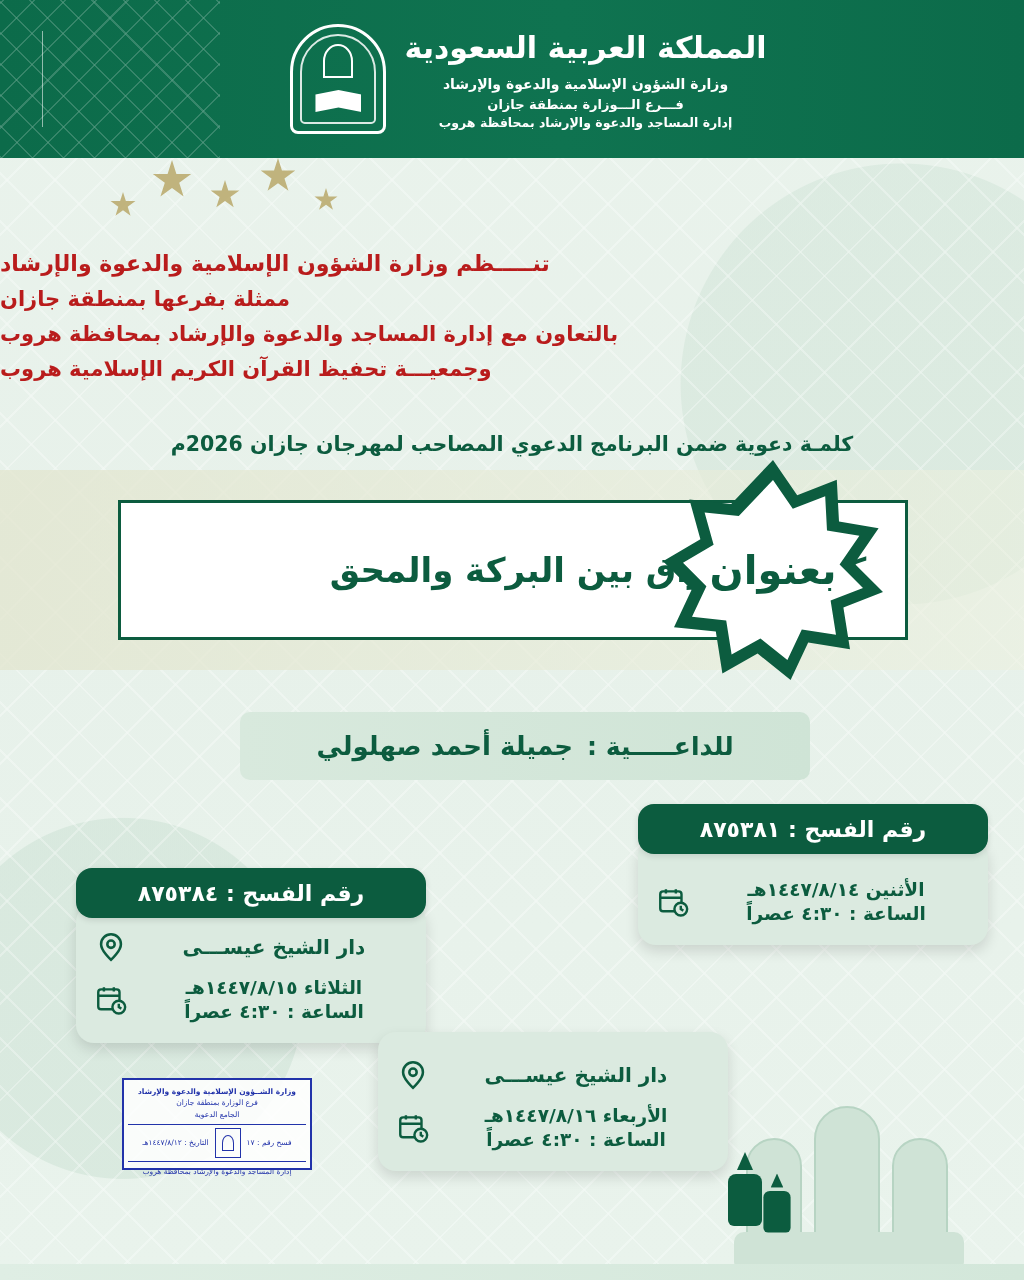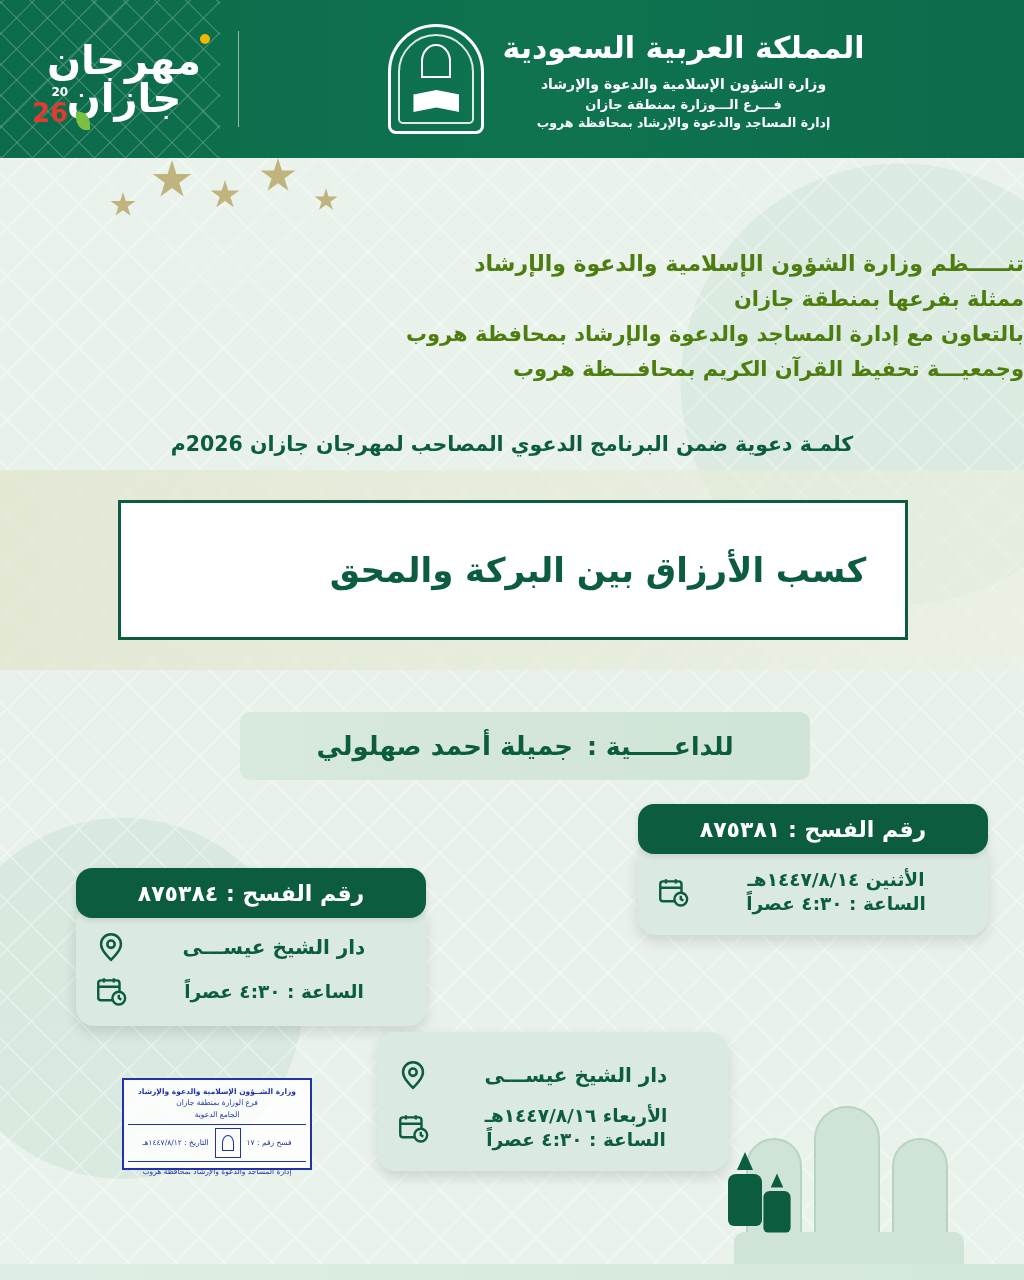--- a/index.html
+++ b/index.html
@@ -116,21 +116,21 @@
     opacity:.85;
   }
   .orn-star{
     position:absolute; background:#b9a96a;
     clip-path:polygon(50% 0,61% 35%,98% 35%,68% 57%,79% 91%,50% 70%,21% 91%,32% 57%,2% 35%,39% 35%);
   }
 
   
   .intro{
     position:absolute; top:240px; left:0; right:0;
-    text-align:right; color:#4d7c0f;
+    text-align:left; color:#b91c1c;
     font-weight:700;
   }
   .intro div{ margin:11px 0; font-size:21px; letter-spacing:.2px;}
   .intro .l1{ font-size:22px; }
   .subtitle{
     position:absolute; top:432px; left:0; right:0;
     text-align:center; color:#0c5c3f; font-weight:700; font-size:20.5px;
   }
 
   
@@ -287,62 +287,56 @@
       <div class="frame"></div>
       <div class="inner">
           <div class="book"></div>
         </div>
       <div class="dome"></div>
     </div>
   </div>
 
   <div class="divider-v"></div>
 
-  <div class="fest-logo">
-    <div class="ar">مهرجان جازان</div>
-    <div class="dot"></div>
-    <div class="leaf"></div>
-    <div class="yr">
-      <small>20</small>
-      <span>26</span>
-    </div>
-  </div>
 </div>
 
 <div class="ornament">
   <div class="orn-star" style="left:10px;  top:42px; width:26px; height:26px;"></div>
   <div class="orn-star" style="left:52px;  top:10px; width:40px; height:40px;"></div>
   <div class="orn-star" style="left:110px; top:30px; width:30px; height:30px;"></div>
   <div class="orn-star" style="left:160px; top:8px;  width:36px; height:36px;"></div>
   <div class="orn-star" style="left:214px; top:38px; width:24px; height:24px;"></div>
 </div>
 
 <div class="intro">
   <div class="l1">تنـــــظم وزارة الشؤون الإسلامية والدعوة والإرشاد</div>
   <div>ممثلة بفرعها بمنطقة جازان</div>
   <div>بالتعاون مع إدارة المساجد والدعوة والإرشاد بمحافظة هروب</div>
-  <div>وجمعيـــة تحفيظ القرآن الكريم بمحافـــظة هروب</div>
+  <div>وجمعيـــة تحفيظ القرآن الكريم الإسلامية هروب</div>
 </div>
 
 <div class="subtitle">كلمـة دعوية ضمن البرنامج الدعوي المصاحب لمهرجان جازان 2026م</div>
 
 <div class="title-wrap">
   <div class="title-box"></div>
   <div class="title-text">كسب الأرزاق بين البركة والمحق</div>
+  <div class="badge-star">
+    <div class="badge-inner">بعنوان</div>
+  </div>
 </div>
 
 <div class="speaker">
   <span class="label">للداعـــــية :</span>
   <span>جميلة أحمد صهلولي</span>
 </div>
 
 <div class="card card-a">
   <div class="head">رقم الفسح : ٨٧٥٣٨١</div>
   <div class="body">
-    <div class="row" style="">
+    <div class="row" style="margin-top:10px">
       <span class="lines">
         <div>الأثنين ١٤٤٧/٨/١٤هـ</div>
         <div>الساعة : ٤:٣٠ عصراً</div>
       </span>
       <svg class="icon" viewBox="0 0 24 24" fill="none" stroke="currentColor" stroke-width="1.7">
         <rect x="3" y="4.5" width="15" height="14" rx="2"></rect>
           <path d="M3 9h15M7 3v3M14 3v3"></path>
         <circle cx="17.5" cy="17" r="4.5" fill="#dbeae0"></circle>
           <path d="M17.5 14.6V17l1.8 1.1"></path>
       </svg>
@@ -355,20 +349,21 @@
   <div class="body">
     <div class="row">
       <span class="txt">دار الشيخ عيســـى</span>
       <svg class="icon" viewBox="0 0 24 24" fill="none" stroke="currentColor" stroke-width="1.8">
         <path d="M12 21s7-6.2 7-11a7 7 0 1 0-14 0c0 4.8 7 11 7 11z"></path>
           <circle cx="12" cy="10" r="2.6"></circle>
       </svg>
     </div>
     <div class="row" style="margin-top:10px">
       <span class="lines">
+        <div>الثلاثاء ١٤٤٧/٨/١٥هـ</div>
         <div>الساعة : ٤:٣٠ عصراً</div>
       </span>
       <svg class="icon" viewBox="0 0 24 24" fill="none" stroke="currentColor" stroke-width="1.7">
         <rect x="3" y="4.5" width="15" height="14" rx="2"></rect>
           <path d="M3 9h15M7 3v3M14 3v3"></path>
         <circle cx="17.5" cy="17" r="4.5" fill="#dbeae0"></circle>
           <path d="M17.5 14.6V17l1.8 1.1"></path>
       </svg>
     </div>
   </div>

